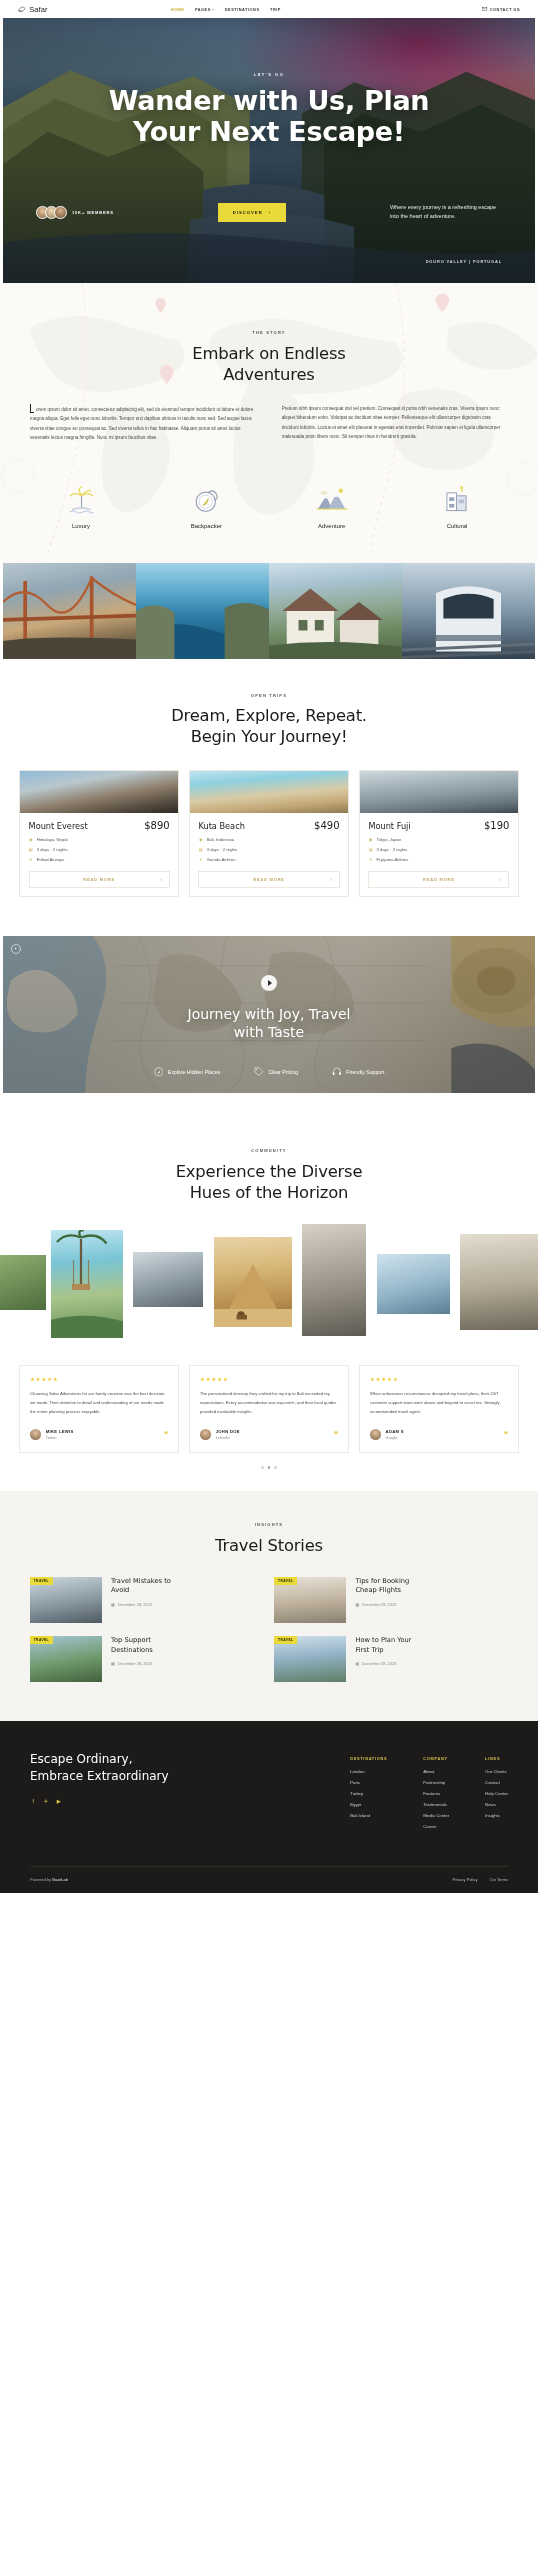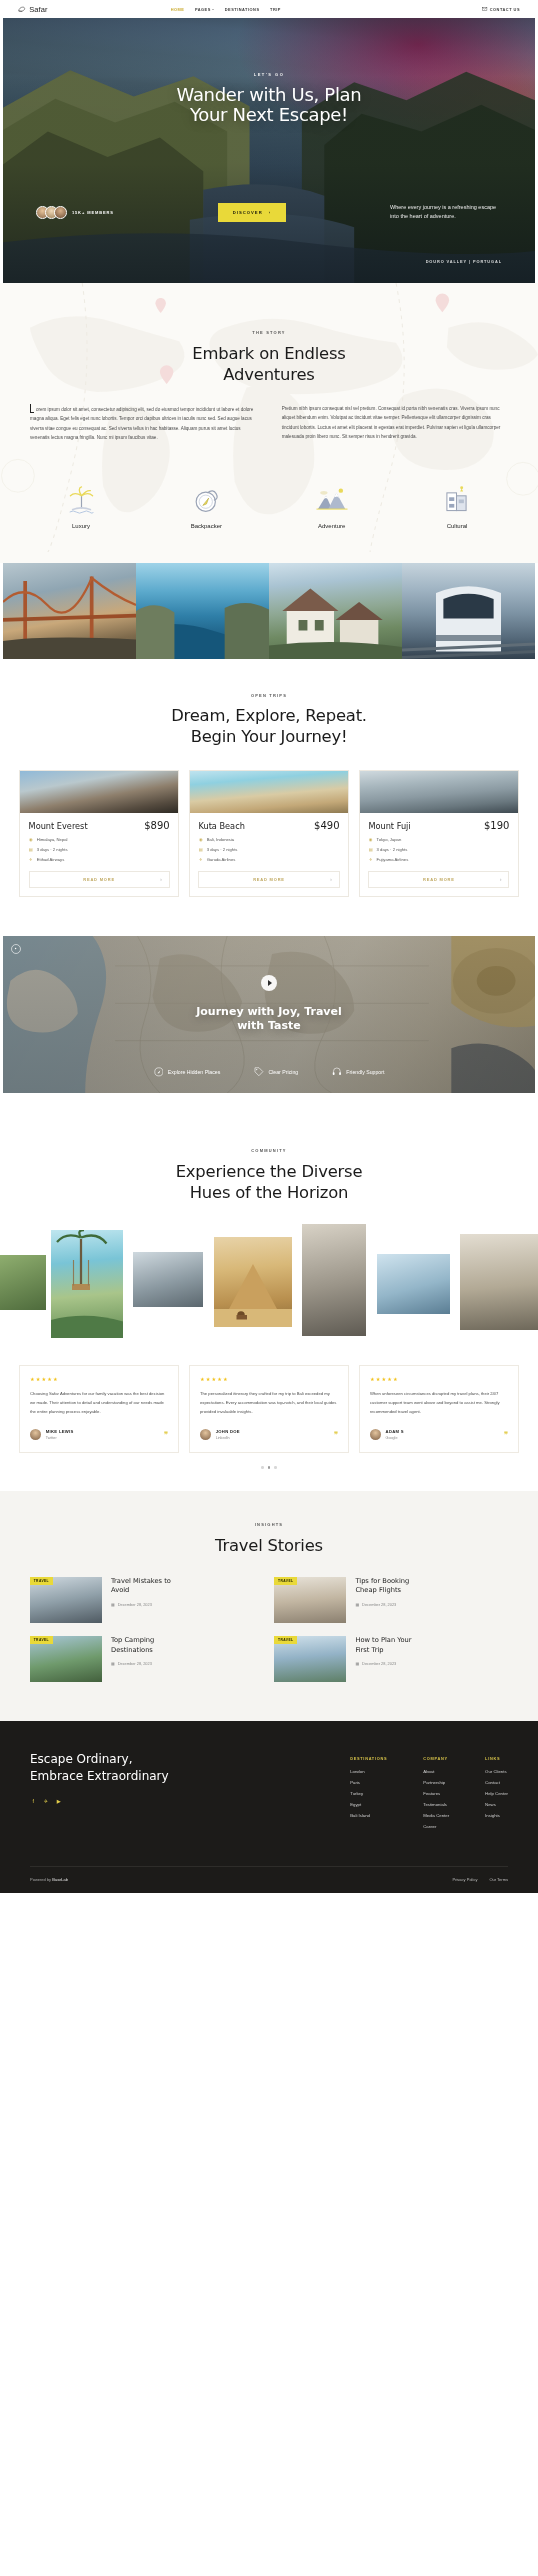--- a/index.html
+++ b/index.html
@@ -22,21 +22,21 @@
   .hero-bg{position:absolute;inset:0;
     background:
       radial-gradient(ellipse 55% 60% at 78% 10%, rgba(170,30,90,.85), rgba(120,20,70,0) 62%),
       radial-gradient(ellipse 40% 45% at 95% 30%, rgba(210,90,60,.55), rgba(0,0,0,0) 60%),
       linear-gradient(185deg,#8fb4d8 0%, #7fa3c6 12%, #5f7c8f 22%, #49606e 32%, #3d5463 42%, #34495a 55%, #2c3e4e 70%, #22323f 85%, #1a2731 100%);
   }
   .hero-hills{position:absolute;inset:0;}
   .hero-vig{position:absolute;inset:0;background:linear-gradient(180deg,rgba(8,14,20,.55) 0%,rgba(8,14,20,.12) 22%,rgba(8,14,20,.12) 55%,rgba(8,14,20,.55) 100%);}
   .hero-inner{position:relative;z-index:5;height:100%;display:flex;flex-direction:column;align-items:center;}
   .lets-go{margin-top:54px;font-size:4px;letter-spacing:1.5px;color:#f3f3f3;font-weight:600;text-transform:uppercase;}
-  .hero-title{margin-top:7.5px;text-align:center;font-size:18px;line-height:1.16;color:#fff;font-weight:400;font-family:"DejaVu Sans","Liberation Sans",sans-serif;letter-spacing:-0.3px;text-shadow:0 1.5px 10.5px rgba(0,0,0,.35);}
+  .hero-title{margin-top:7.5px;text-align:center;font-size:27px;line-height:1.16;color:#fff;font-weight:700;font-family:"DejaVu Sans","Liberation Sans",sans-serif;letter-spacing:-0.3px;text-shadow:0 1.5px 10.5px rgba(0,0,0,.35);}
   .hero-row{position:absolute;left:0;right:0;bottom:61px;display:flex;align-items:center;padding:0 33px;}
   .members{display:flex;align-items:center;gap:5.2px;}
   .avatars{display:flex;}
   .avatars span{width:12.7px;height:12.7px;border-radius:50%;border:1.2px solid #fff;margin-left:-3.7px;background-size:cover;display:block;}
   .avatars span:first-child{margin-left:0}
   .av1{background:radial-gradient(circle at 50% 35%,#e8c49a,#8a6a4c);}
   .av2{background:radial-gradient(circle at 50% 35%,#f0d9b8,#9c8058);}
   .av3{background:radial-gradient(circle at 50% 35%,#d8b089,#6d4e36);}
   .members-label{font-size:4px;letter-spacing:0.9px;color:#fff;font-weight:600;text-transform:uppercase;}
   .discover{margin-left:auto;margin-right:auto;background:#e9d939;color:#22220c;border:0;padding:6.7px 15px;font-size:4.2px;font-weight:700;letter-spacing:1px;display:flex;align-items:center;gap:6px;cursor:pointer;text-transform:uppercase;font-family:inherit;}
@@ -82,21 +82,21 @@
   .readmore .arr{position:absolute;right:6px;color:#bbb;font-size:4.5px;}
 
   
   .cta{position:relative;height:157px;margin:0 3px;overflow:hidden;}
   .cta-bg{position:absolute;inset:0;background:
       linear-gradient(120deg,#9fb6bd 0%,#cfc6b4 16%,#ded3bd 38%,#e3d8c2 58%,#d6c8ad 76%,#b8a98c 100%);}
   .cta-ov{position:absolute;inset:0;background:linear-gradient(180deg,rgba(30,38,44,.30),rgba(30,38,44,.42));}
   .cta-inner{position:relative;z-index:4;height:100%;display:flex;flex-direction:column;align-items:center;}
   .play{margin-top:39px;width:16.4px;height:16.4px;border-radius:50%;background:rgba(255,255,255,.92);display:flex;align-items:center;justify-content:center;cursor:pointer;}
   .play i{width:0;height:0;border-left:4.5px solid #2b2b2b;border-top:3px solid transparent;border-bottom:3px solid transparent;margin-left:1.5px;display:block;}
-  .cta-title{margin-top:13.5px;text-align:center;font-size:11px;line-height:1.3;color:#fff;font-weight:700;font-family:"DejaVu Sans","Liberation Sans",sans-serif;text-shadow:0 1.5px 9px rgba(0,0,0,.3);}
+  .cta-title{margin-top:13.5px;text-align:center;font-size:14px;line-height:1.3;color:#fff;font-weight:400;font-family:"DejaVu Sans","Liberation Sans",sans-serif;text-shadow:0 1.5px 9px rgba(0,0,0,.3);}
   .cta-feats{position:absolute;left:0;right:0;bottom:16.4px;display:flex;justify-content:center;gap:34px;z-index:5;}
   .cf{display:flex;align-items:center;gap:4.5px;color:#fff;font-size:5.2px;}
   .cf .cfi{width:9.7px;height:9.7px;display:flex;align-items:center;justify-content:center;}
   .corner-tl{position:absolute;left:7.5px;top:7.5px;width:10.5px;height:10.5px;border-radius:50%;border:0.7px solid rgba(255,255,255,.6);z-index:6;display:flex;align-items:center;justify-content:center;}
 
   
   .community{padding:34px 0 0;background:#fff;margin-top:21px;}
   .collage{position:relative;height:120px;margin-top:21px;}
   .ph{position:absolute;overflow:hidden;}
   .p1{left:0;top:31px;width:46px;height:55px;background:linear-gradient(160deg,#8fae6f,#4e6b3c);}
@@ -625,21 +625,21 @@
             </div>
         </div>
       </div>
 
       <div class="post">
         <div class="post-img b3">
             <div class="tag">TRAVEL</div>
           </div>
         <div>
           <div class="post-title">
-            <div>Top Camping</div>
+            <div>Top Support</div>
             <div>Destinations</div>
           </div>
           <div class="post-date">
               <span>▦</span>
               <span>December 28, 2023</span>
             </div>
         </div>
       </div>
 
       <div class="post">

